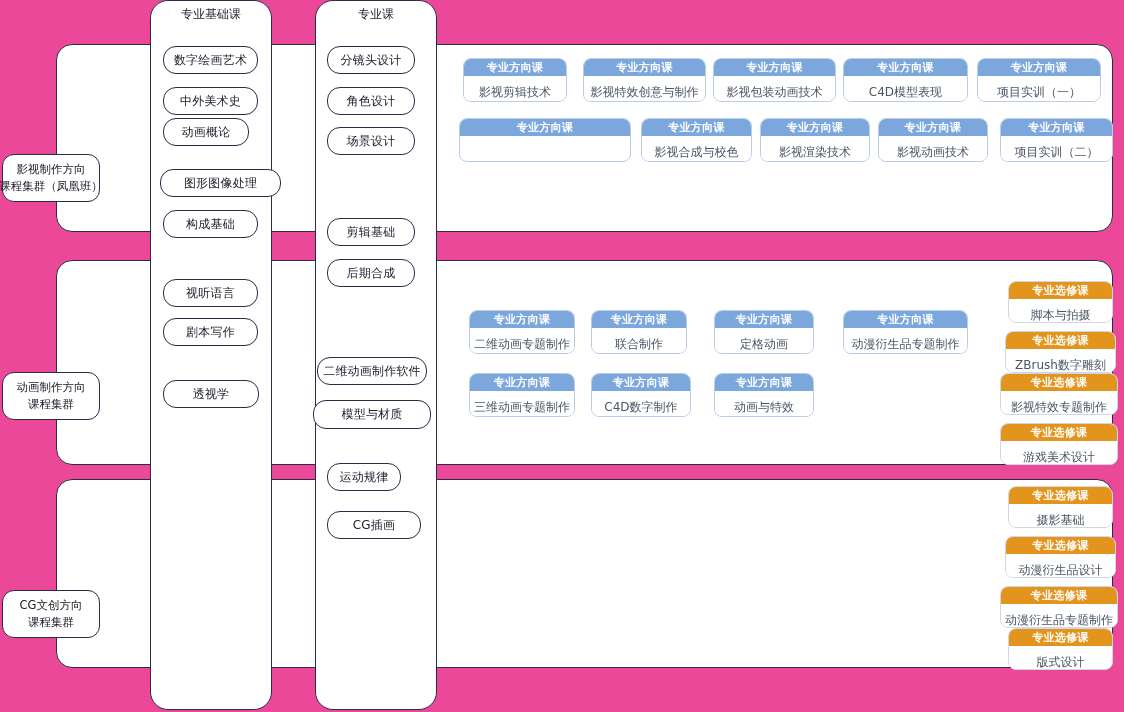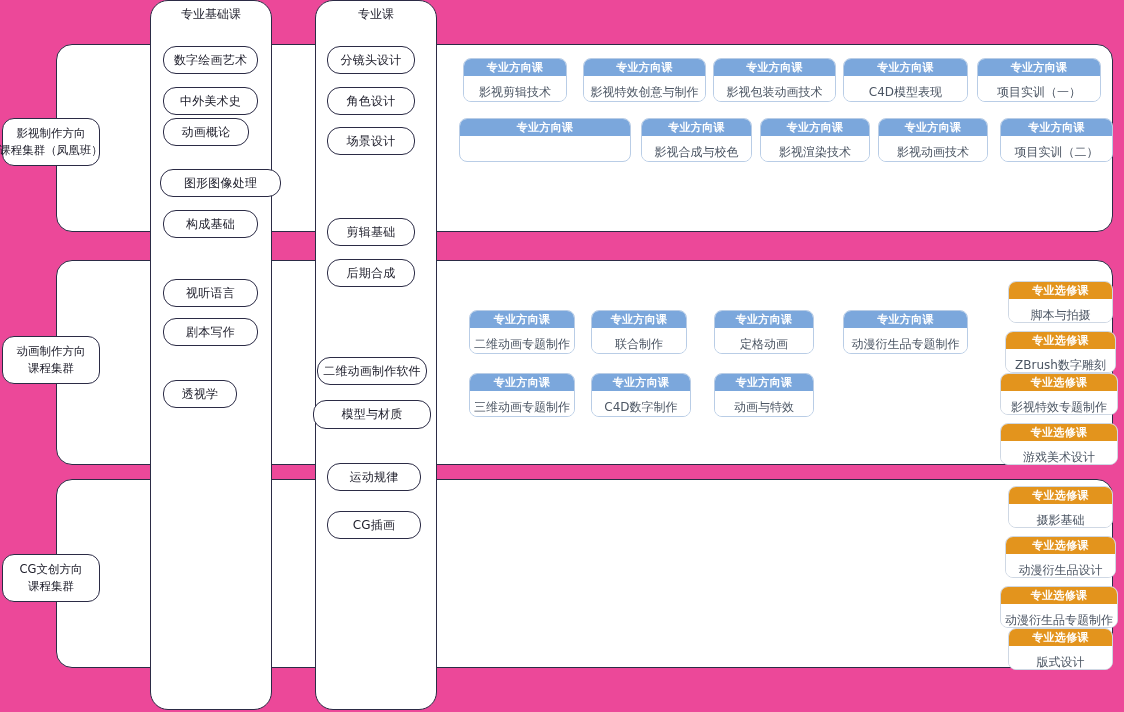--- a/index.html
+++ b/index.html
@@ -44,20 +44,21 @@
     border-radius: 12px;
     display: flex;
     flex-direction: column;
     align-items: center;
     justify-content: center;
     font-size: 11.5px;
     line-height: 17px;
     color: #1b1b28;
     text-align: center;
     white-space: nowrap;
+    margin-top: 36px;
   }
 
   
   .col-title {
     position: absolute;
     font-size: 12px;
     color: #1b1b28;
     text-align: center;
     white-space: nowrap;
   }
@@ -126,30 +127,30 @@
     <span>课程集群</span>
   </div>
 
   <div class="pill" style="left:163px; top:46px; width:95px; height:28px;">数字绘画艺术</div>
   <div class="pill" style="left:163px; top:87px; width:95px; height:28px;">中外美术史</div>
   <div class="pill" style="left:163px; top:118px; width:86px; height:28px;">动画概论</div>
   <div class="pill" style="left:160px; top:169px; width:121px; height:28px;">图形图像处理</div>
   <div class="pill" style="left:163px; top:210px; width:95px; height:28px;">构成基础</div>
   <div class="pill" style="left:163px; top:279px; width:95px; height:28px;">视听语言</div>
   <div class="pill" style="left:163px; top:318px; width:95px; height:28px;">剧本写作</div>
-  <div class="pill" style="left:163px; top:380px; width:74px; height:28px;">透视学</div>
+  <div class="pill" style="left:163px; top:380px; width:96px; height:28px;">透视学</div>
 
   <div class="pill" style="left:327px; top:46px; width:88px; height:28px;">分镜头设计</div>
   <div class="pill" style="left:327px; top:87px; width:88px; height:28px;">角色设计</div>
   <div class="pill" style="left:327px; top:127px; width:88px; height:28px;">场景设计</div>
   <div class="pill" style="left:327px; top:218px; width:88px; height:28px;">剪辑基础</div>
   <div class="pill" style="left:327px; top:259px; width:88px; height:28px;">后期合成</div>
   <div class="pill" style="left:317px; top:357px; width:110px; height:28px;">二维动画制作软件</div>
   <div class="pill" style="left:313px; top:400px; width:118px; height:29px;">模型与材质</div>
-  <div class="pill" style="left:327px; top:463px; width:94px; height:28px;">运动规律</div>
+  <div class="pill" style="left:327px; top:463px; width:74px; height:28px;">运动规律</div>
   <div class="pill" style="left:327px; top:511px; width:94px; height:28px;">CG插画</div>
 
   <div class="card blue" style="left:463px; top:58px; width:104px; height:44px;">
     <div class="cap">专业方向课</div>
     <div class="body">影视剪辑技术</div>
   </div>
   <div class="card blue" style="left:583px; top:58px; width:123px; height:44px;">
     <div class="cap">专业方向课</div>
     <div class="body">影视特效创意与制作</div>
   </div>

